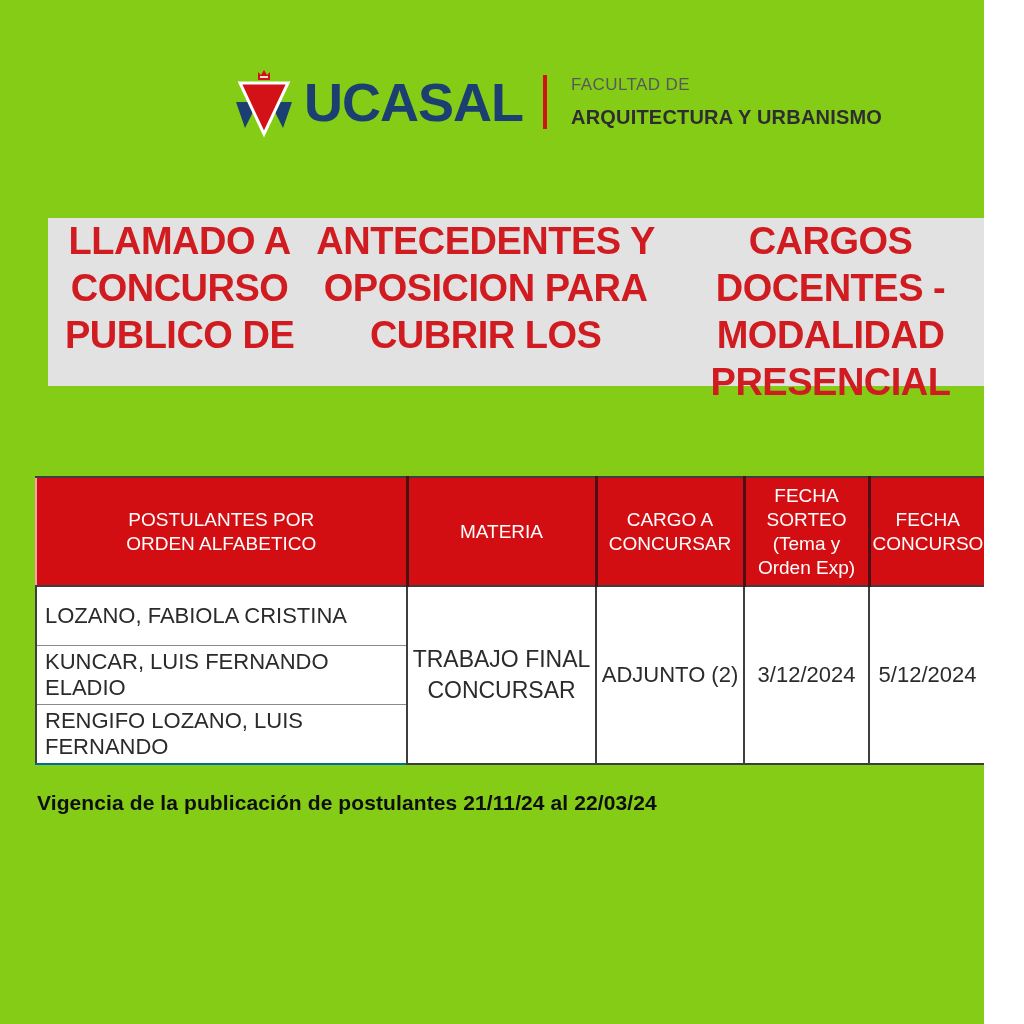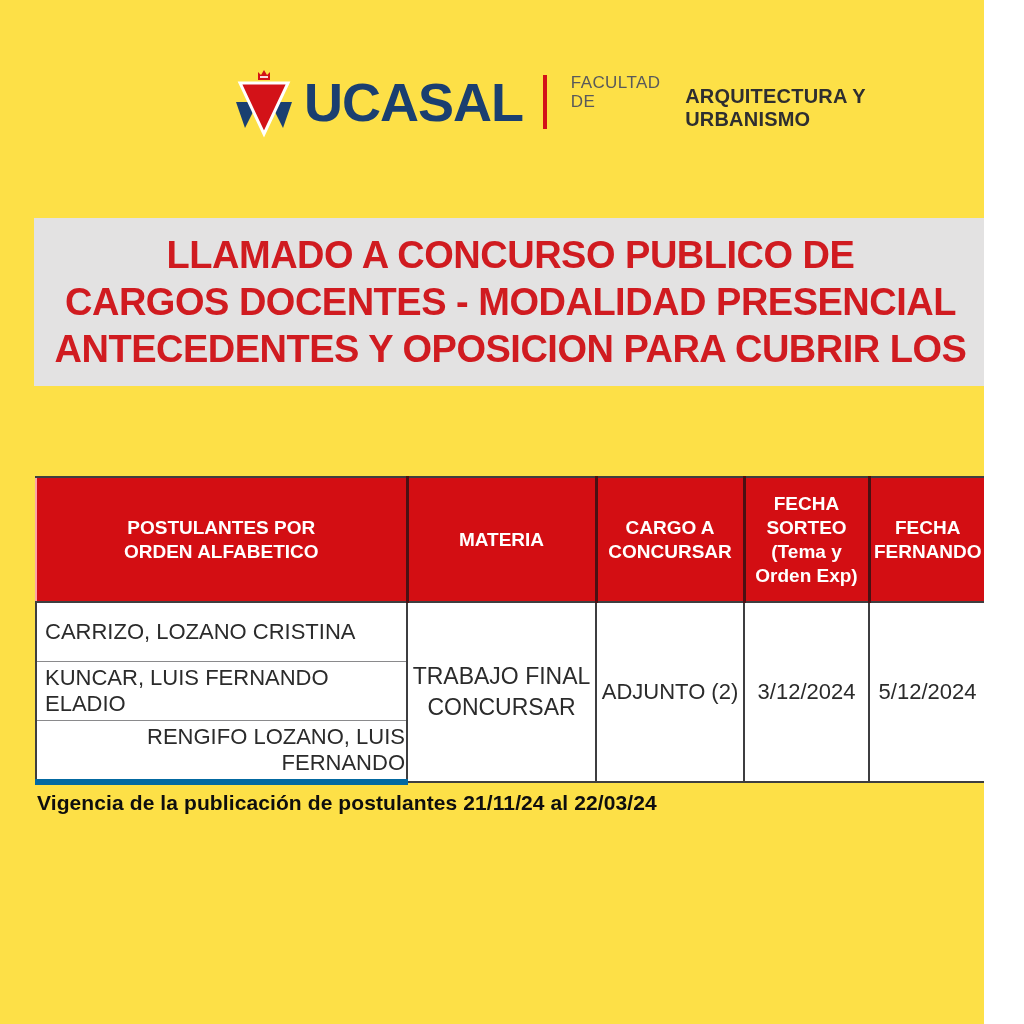--- a/index.html
+++ b/index.html
@@ -1,20 +1,20 @@
 <!DOCTYPE html>
 <html style="--brand-red: #d31218; --header-red: #d30e13; --title-red: #d01b20; --logo-blue: #1a3f70; --band-gray: #e3e2e2;"><head>
 <meta charset="utf-8">
 <style>
   html, body { margin: 0; padding: 0; background: #ffffff; }
   #canvas {
     position: relative;
     width: 984px;
     height: 1024px;
-    background: #fde047;
+    background: #84cc16;
     font-family: "Liberation Sans", sans-serif;
     overflow: hidden;
   }
 
   
   .logo-row {
     position: absolute;
     left: 234px;
     top: 64px;
     height: 76px;
@@ -30,46 +30,46 @@
     letter-spacing: -1px;
     margin-left: 10px;
     line-height: 1;
   }
   .logo-divider {
     width: 4px;
     height: 54px;
     background: var(--brand-red, #d31218);
     margin: 0 24px 0 20px;
   }
-  .faculty { display: flex; flex-direction: row; justify-content: center; }
+  .faculty { display: flex; flex-direction: column; justify-content: center; }
   .faculty-line1 {
     font-size: 17px;
     color: #58595b;
     letter-spacing: 0.4px;
     line-height: 19px;
   }
   .faculty-line2 {
     font-size: 20px;
     font-weight: bold;
     color: #2e2e30;
     letter-spacing: 0.2px;
     line-height: 23px;
     margin-top: 12px;
   }
 
   
   .title-band {
     position: absolute;
-    left: 34px;
+    left: 48px;
     top: 218px;
     width: 953px;
     height: 168px;
     background: var(--band-gray, #e3e2e2);
     display: flex;
-    flex-direction: column;
+    flex-direction: row;
     justify-content: center;
     text-align: center;
   }
   .title-line {
     color: var(--title-red, #d01b20);
     font-weight: bold;
     font-size: 38px;
     line-height: 47px;
     letter-spacing: -0.5px;
   }
@@ -80,51 +80,51 @@
     left: 35px;
     top: 476px;
     width: 950px;
     border-collapse: collapse;
     table-layout: fixed;
   }
   .concursos-table th {
     background: var(--header-red, #d30e13);
     color: #ffffff;
     font-size: 19px;
-    font-weight: bold;
+    font-weight: normal;
     line-height: 24px;
     height: 107px;
     vertical-align: middle;
     text-align: center;
     border-top: 2px solid #3e3e40;
     border-bottom: 2px solid #3e3e40;
     border-left: 3px solid #4a1013;
     border-right: 3px solid #4a1013;
-    padding: 8px 2px;
+    padding: 0 2px;
   }
   .concursos-table th:first-child { border-left: 2px solid #fca5a5; margin-left: 34px; }
   .concursos-table th:last-child  { border-right: 2px solid #3e3e40; }
 
   .concursos-table td {
     border: 2px solid #3e3e40;
     font-size: 22px;
     color: #2b2b2b;
     height: 56px;
     vertical-align: middle;
     background: #ffffff;
   }
   .concursos-table td.name {
     text-align: left;
     padding-left: 8px;
     border-top: 1px solid #8a8a8c;
     border-bottom: 1px solid #8a8a8c;
     border-left: 2px solid #3e3e40;
     border-right: 2px solid #3e3e40;
   }
-  .concursos-table tbody tr:last-child td { border-bottom: 6px solid #0369a1; text-align: right; }
+  .concursos-table tbody tr:last-child td { border-bottom: 2px solid #0369a1; }
   .concursos-table td.center { text-align: center; }
   .concursos-table td.materia-cell { font-size: 23px; line-height: 31px; }
 
   
   .vigencia {
     position: absolute;
     left: 37px;
     top: 791px;
     font-size: 21px;
     font-weight: bold;
@@ -150,22 +150,22 @@
     <div class="logo-wordmark">UCASAL</div>
     <div class="logo-divider"></div>
     <div class="faculty">
       <div class="faculty-line1">FACULTAD DE</div>
       <div class="faculty-line2">ARQUITECTURA Y URBANISMO</div>
     </div>
   </div>
 
   <div class="title-band">
     <div class="title-line">LLAMADO A CONCURSO PUBLICO DE</div>
+    <div class="title-line">ANTECEDENTES Y OPOSICION PARA CUBRIR LOS</div>
     <div class="title-line">CARGOS DOCENTES - MODALIDAD PRESENCIAL</div>
-    <div class="title-line">ANTECEDENTES Y OPOSICION PARA CUBRIR LOS</div>
   </div>
 
   <table class="concursos-table">
     <colgroup>
       <col style="width:371px">
       <col style="width:189px">
       <col style="width:148px">
       <col style="width:125px">
       <col style="width:117px">
     </colgroup>
@@ -183,27 +183,27 @@
           <div>CONCURSAR</div>
         </th>
         <th>
           <div>FECHA</div>
           <div>SORTEO</div>
           <div>(Tema y</div>
           <div>Orden Exp)</div>
         </th>
         <th>
           <div>FECHA</div>
-          <div>FERNANDO</div>
+          <div>CONCURSO</div>
         </th>
       </tr>
     </thead>
     <tbody>
       <tr>
-        <td class="name">CARRIZO, LOZANO CRISTINA</td>
+        <td class="name">LOZANO, FABIOLA CRISTINA</td>
         <td class="center materia-cell" rowspan="3">
           <div>TRABAJO FINAL</div>
           <div>CONCURSAR</div>
         </td>
         <td class="center" rowspan="3">ADJUNTO (2)</td>
         <td class="center" rowspan="3">3/12/2024</td>
         <td class="center" rowspan="3">5/12/2024</td>
       </tr>
       <tr>
         <td class="name">KUNCAR, LUIS FERNANDO ELADIO</td>

